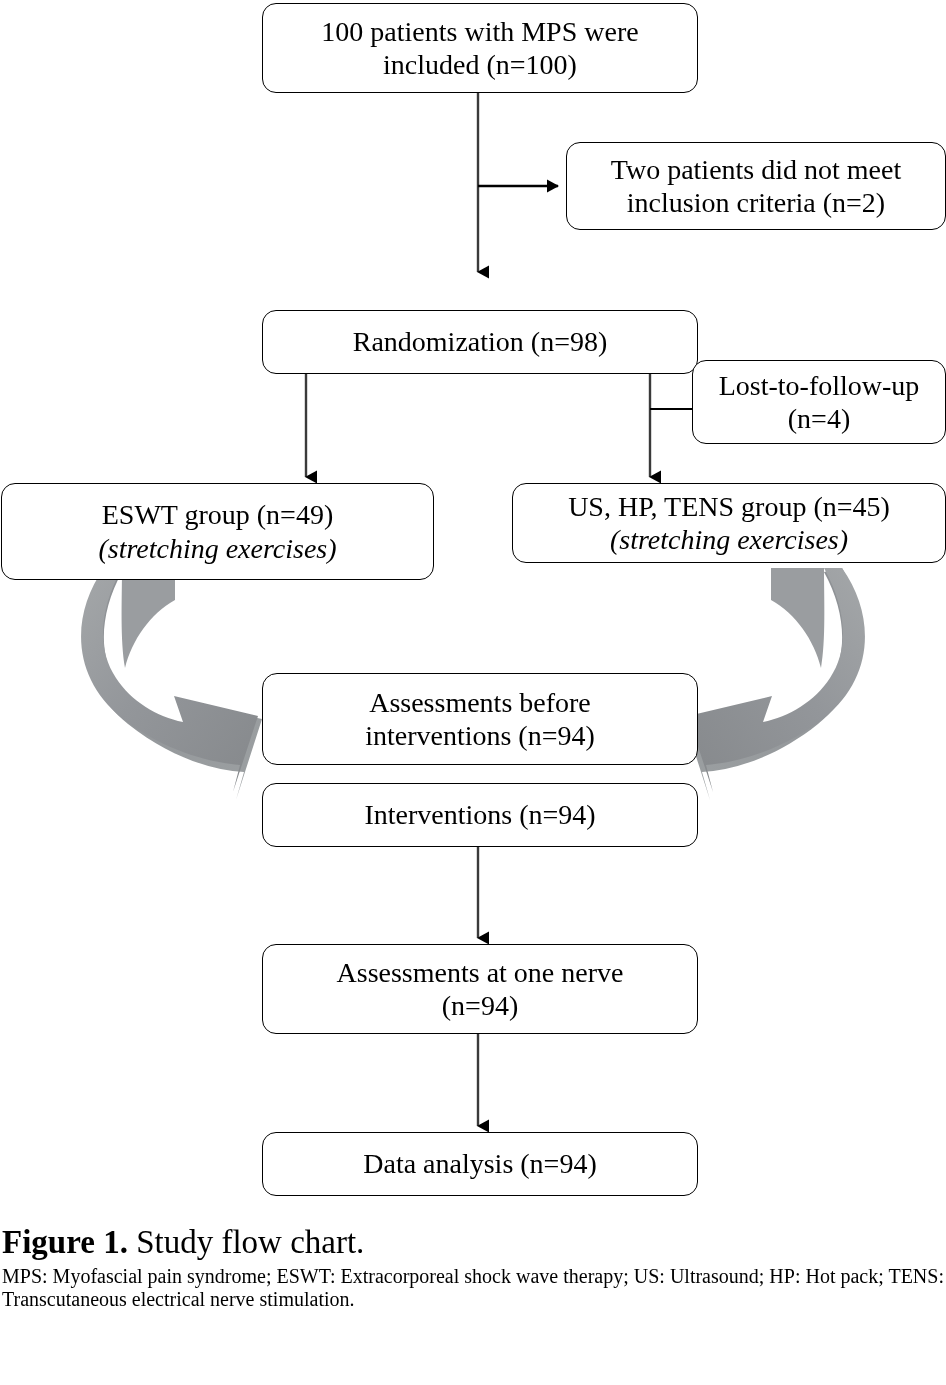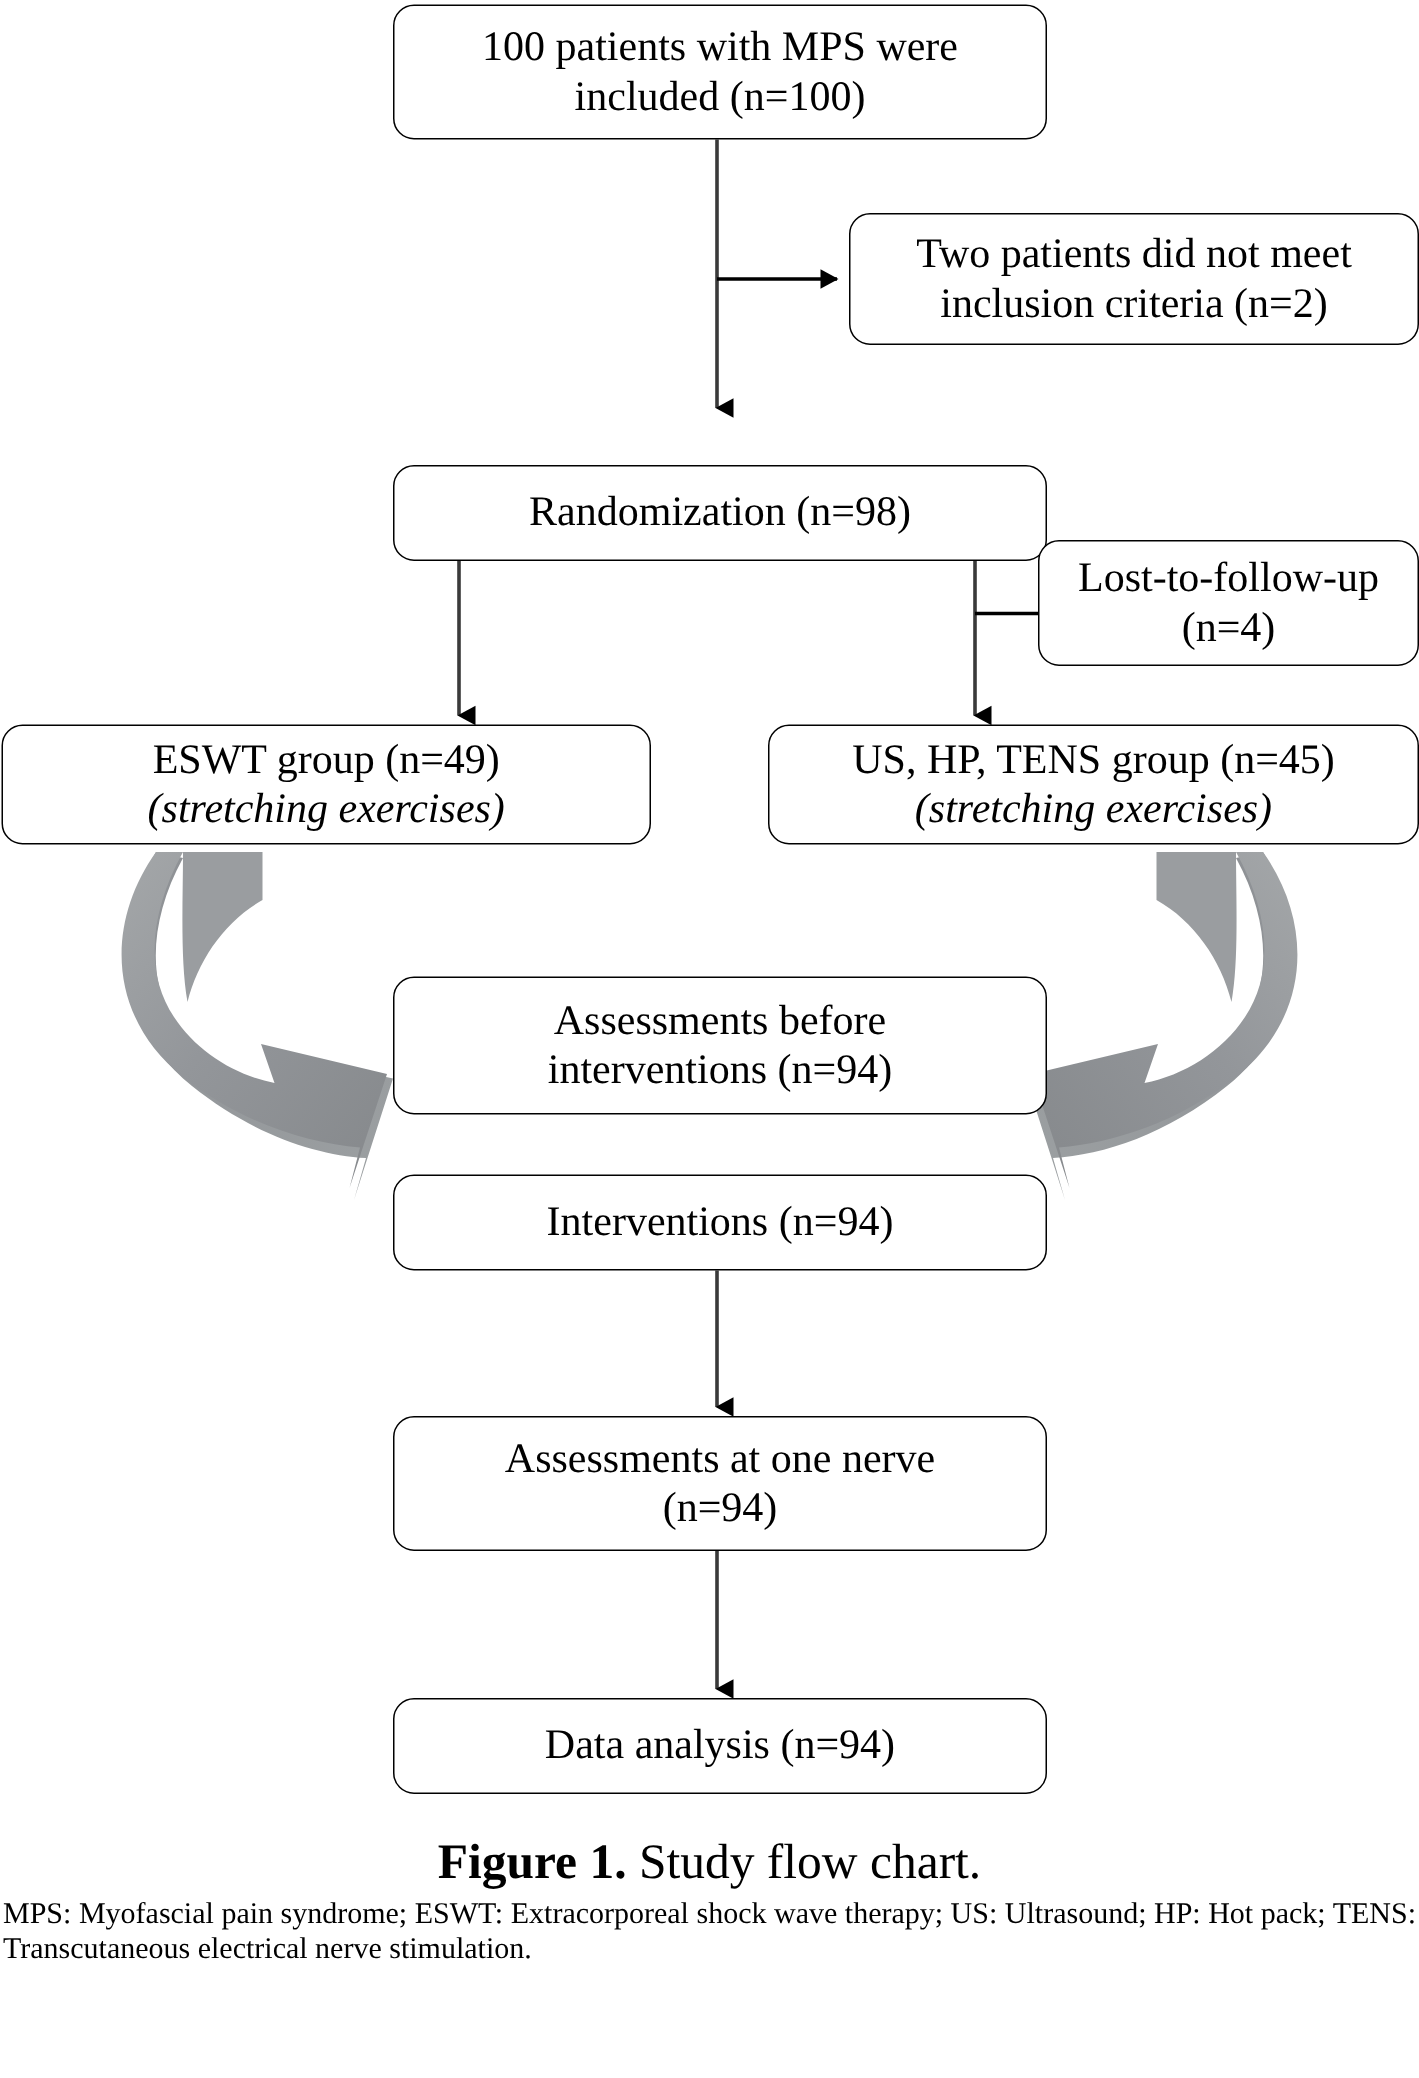--- a/index.html
+++ b/index.html
@@ -40,41 +40,40 @@
     padding: 14px 8px;
     z-index: 3;
   }
   .node .ln { display: block; }
   .node .ital { font-style: italic; }
 
   #box-included   { left: 262px; top: 3px;   width: 436px; height: 90px;  }
   #box-excluded   { left: 566px; top: 142px; width: 380px; height: 88px;  }
   #box-random     { left: 262px; top: 278px; width: 436px; height: 64px; margin-top: 32px;  }
   #box-lost       { left: 692px; top: 360px; width: 254px; height: 84px;  }
-  #box-eswt       { left: 1px;   top: 483px; width: 433px; height: 80px;  }
+  #box-eswt       { left: 1px;   top: 483px; width: 433px; height: 97px;  }
   #box-ushptens   { left: 512px; top: 483px; width: 434px; height: 80px;  }
-  #box-assessbef  { left: 262px; top: 651px; width: 436px; height: 92px;  }
+  #box-assessbef  { left: 262px; top: 673px; width: 436px; height: 92px; border-radius: 15px;  }
   #box-interv     { left: 262px; top: 783px; width: 436px; height: 64px;  }
   #box-assess1m   { left: 262px; top: 944px; width: 436px; height: 90px;  }
   #box-dataanal   { left: 262px; top: 1132px;width: 436px; height: 64px;  }
 
   #caption {
     position: absolute;
     left: 0;
     top: 1222px;
     width: 946px;
     box-sizing: border-box;
     padding: 0 2px;
   }
   #caption-title {
     font-size: 33px;
     line-height: 1.24;
     font-family: "Liberation Serif", "DejaVu Serif", serif;
     white-space: nowrap;
-    text-align: center;
   }
   #caption-title .fig-label { font-weight: bold; }
   #caption-abbrev {
     font-size: 20px;
     line-height: 1.17;
     text-align: justify;
     font-family: "Liberation Serif", "DejaVu Serif", serif;
     margin-top: 2px;
   }
 </style>

